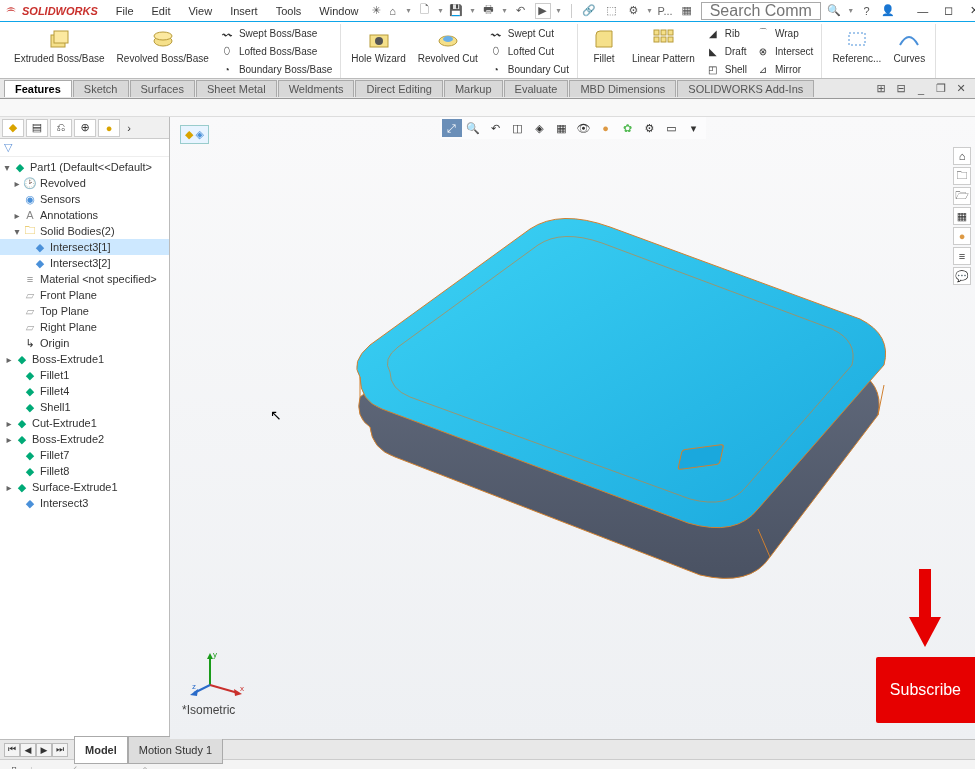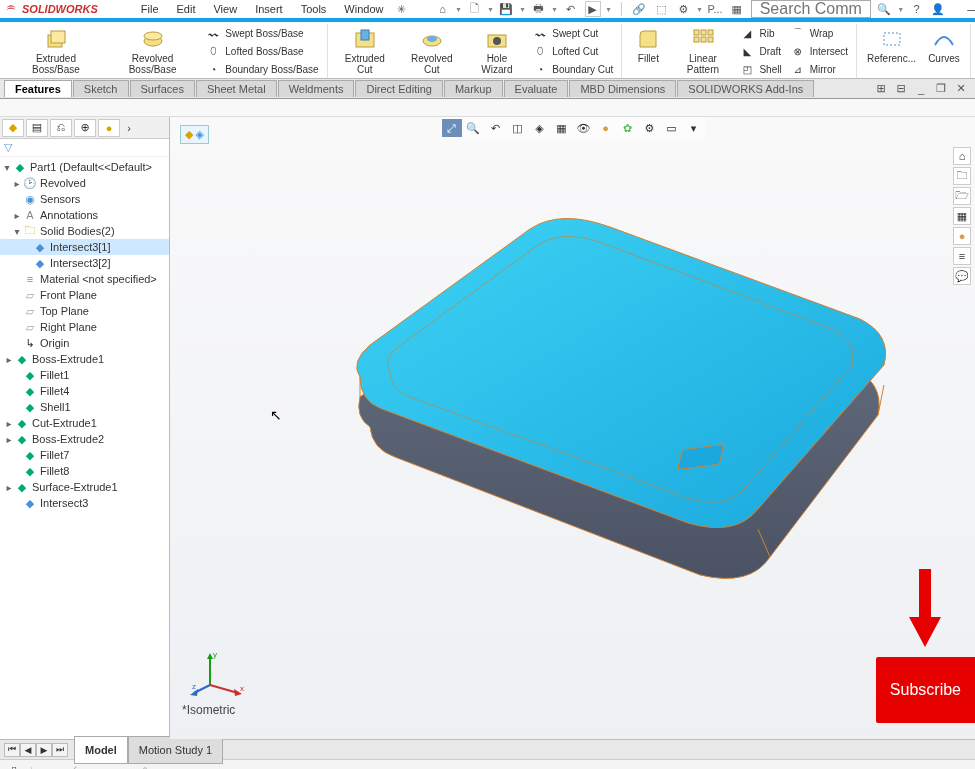--- a/index.html
+++ b/index.html
@@ -1,19 +1,19 @@
 <!DOCTYPE html>
 <html><head>
 <meta charset="utf-8">
 <style>
 * { box-sizing: border-box; margin: 0; padding: 0; font-family: "Segoe UI", Tahoma, sans-serif; }
 body { width: 975px; height: 769px; background: #f0f0f0; font-size: 11px; color: #333; overflow: hidden; position: relative; }
 
 
-.titlebar { height: 22px; background: #fff; display: flex; align-items: center; padding: 0 4px; border-bottom: 4px solid #0ea5e9; gap: 25px; }
+.titlebar { height: 22px; background: #fff; display: flex; align-items: center; padding: 0 4px; border-bottom: 1px solid #0ea5e9; }
 .logo { display: flex; align-items: center; gap: 4px; margin-right: 10px; }
 .logo-icon { width: 14px; height: 14px; }
 .logo-text { font-weight: bold; color: #c9302c; font-size: 11px; font-style: italic; }
 .menubar { display: flex; gap: 2px; }
 .menu-item { padding: 2px 8px; cursor: pointer; }
 .title-tools { margin-left: auto; display: flex; gap: 6px; align-items: center; }
 .title-sep { width: 1px; height: 14px; background: #ccc; margin: 0 4px; }
 .ticon { width: 16px; height: 16px; display: inline-flex; align-items: center; justify-content: center; color: #555; cursor: pointer; }
 .search-box { border: 1px solid #aaa; height: 18px; width: 120px; padding: 0 8px; font-size: 16px; color: #888; }
 .win-btns { display: flex; gap: 2px; margin-left: 8px; }
@@ -170,43 +170,34 @@
             <span>Boundary Boss/Base</span>
           </div>
     </div>
   </div>
     </div>
   <div class="rgroup">
       <div class="rrow">
     <div class="rbig">
       <span class="rbig-ic">
             <svg width="24" height="24">
-              <rect x="3" y="6" width="18" height="14" fill="#f5e08a" stroke="#b89b3a"></rect>
-              <rect x="8" y="3" width="8" height="10" fill="#6ab0e8" stroke="#3a7bb8"></rect>
-            </svg>
-          </span>
-      <span class="rbig-lbl">Extruded Cut</span>
+              <rect x="3" y="8" width="18" height="12" fill="#f5e08a" stroke="#b89b3a"></rect>
+              <circle cx="12" cy="14" r="4" fill="#555"></circle>
+            </svg>
+          </span>
+      <span class="rbig-lbl">Hole Wizard</span>
     </div>
     <div class="rbig">
       <span class="rbig-ic">
             <svg width="24" height="24">
               <ellipse cx="12" cy="14" rx="9" ry="5" fill="#f5e08a" stroke="#b89b3a"></ellipse>
               <ellipse cx="12" cy="12" rx="5" ry="3" fill="#6ab0e8"></ellipse>
             </svg>
           </span>
       <span class="rbig-lbl">Revolved Cut</span>
-    </div>
-    <div class="rbig">
-      <span class="rbig-ic">
-            <svg width="24" height="24">
-              <rect x="3" y="8" width="18" height="12" fill="#f5e08a" stroke="#b89b3a"></rect>
-              <circle cx="12" cy="14" r="4" fill="#555"></circle>
-            </svg>
-          </span>
-      <span class="rbig-lbl">Hole Wizard</span>
     </div>
     <div class="rcol">
       <div class="rsmall">
             <span class="rsmall-ic">〰</span>
             <span>Swept Cut</span>
           </div>
       <div class="rsmall">
             <span class="rsmall-ic">⬯</span>
             <span>Lofted Cut</span>
           </div>

